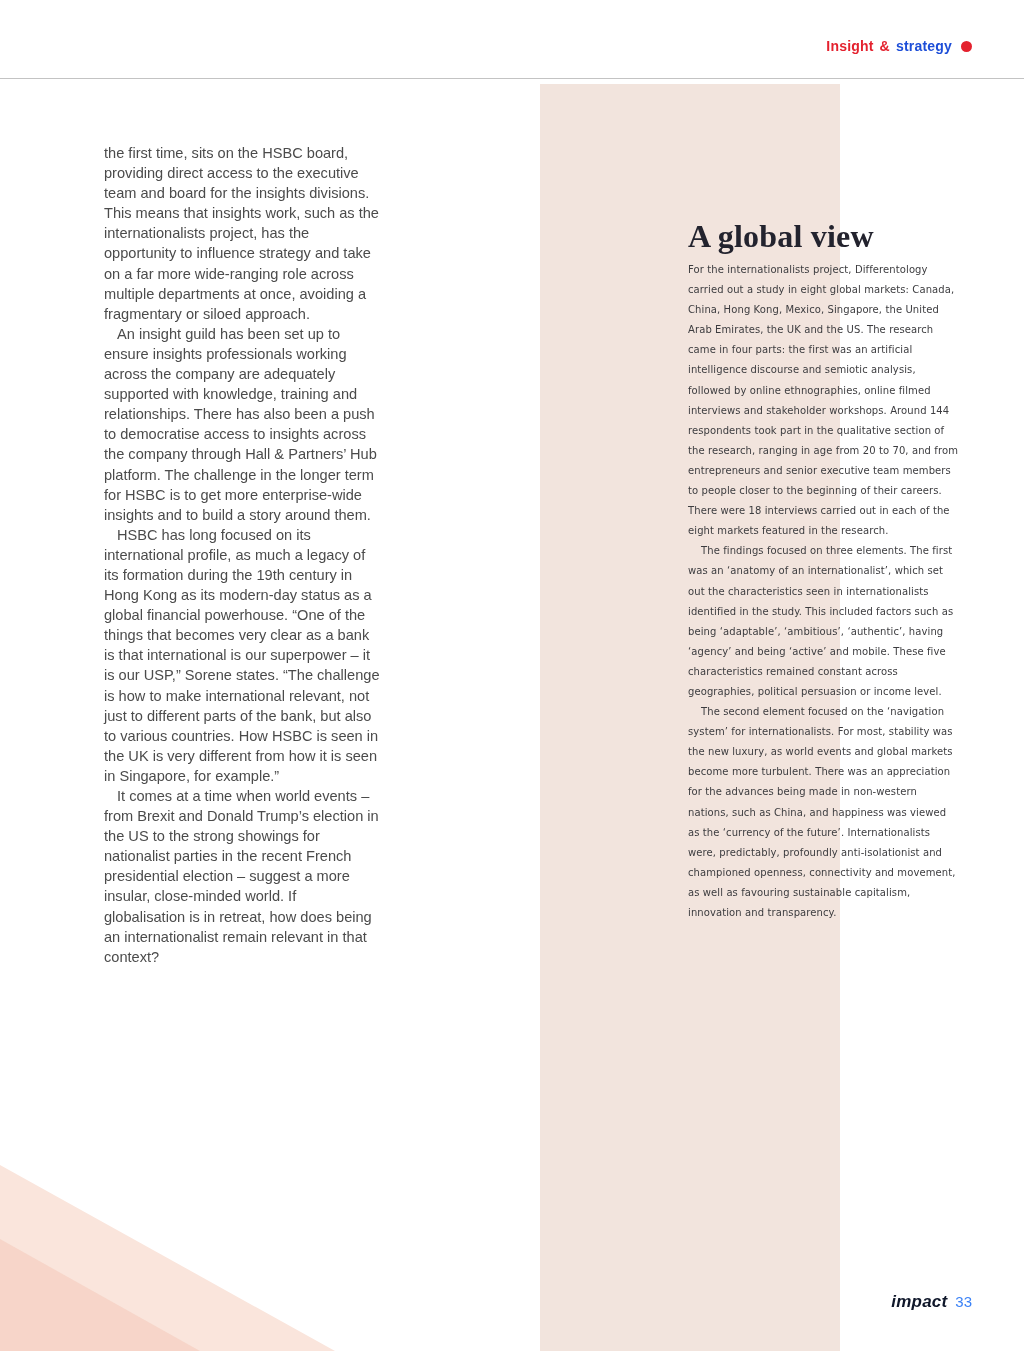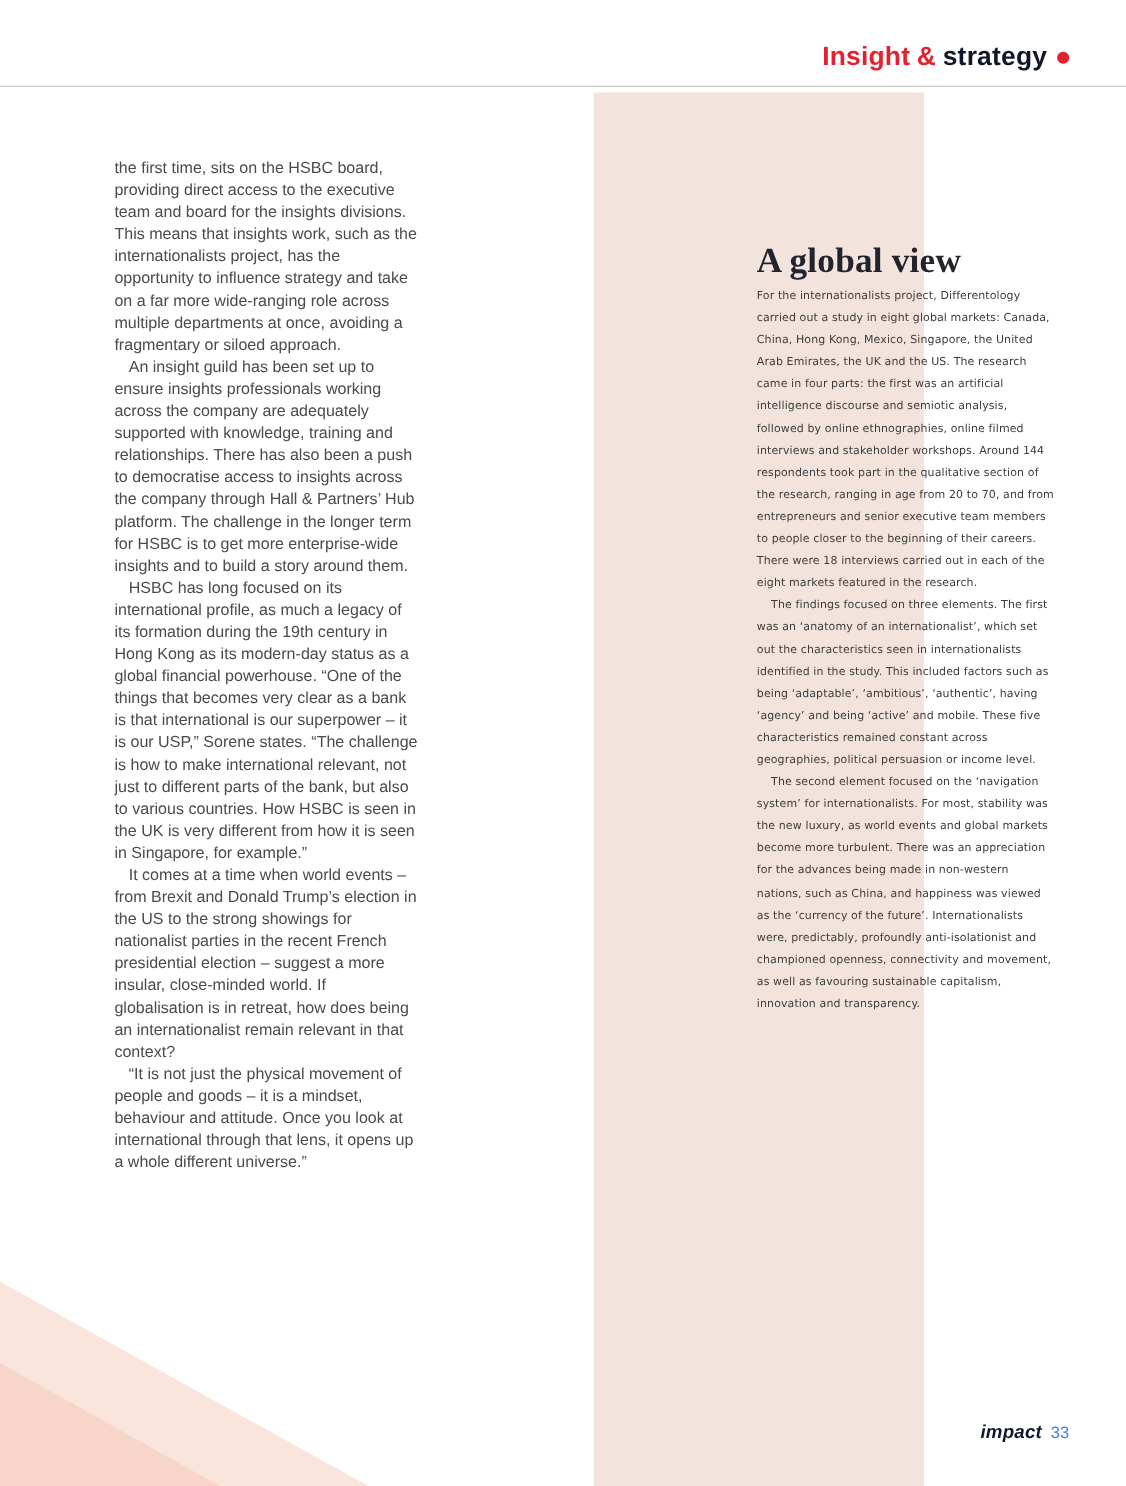--- a/index.html
+++ b/index.html
@@ -43,27 +43,27 @@
   }
 
   
   .header {
     position: absolute;
     top: 38px;
     right: 52px;
     display: flex;
     align-items: center;
     gap: 6px;
-    font-size: 24px;
+    font-size: 14px;
     font-weight: 700;
     letter-spacing: 0.2px;
   }
   .header .red-word { color: #e4212e; }
   .header .amp { color: #e4212e; font-weight: 700; }
-  .header .dark-word { color: #0f172a; }
+  .header .dark-word { color: #1d4ed8; }
   .header-dot {
     width: 11px; height: 11px;
     border-radius: 50%;
     background: #e4212e;
     margin-left: 3px;
   }
 
   .rule {
     position: absolute;
     top: 78px;
@@ -148,21 +148,20 @@
     <span class="header-dot"></span>
   </div>
 
   <div class="rule"></div>
 
   <div class="left-col">
     <p>the first time, sits on the HSBC board, providing direct access to the executive team and board for the insights divisions. This means that insights work, such as the internationalists project, has the opportunity to influence strategy and take on a far more wide-ranging role across multiple departments at once, avoiding a fragmentary or siloed approach.</p>
     <p class="indent">An insight guild has been set up to ensure insights professionals working across the company are adequately supported with knowledge, training and relationships. There has also been a push to democratise access to insights across the company through Hall &amp; Partners’ Hub platform. The challenge in the longer term for HSBC is to get more enterprise-wide insights and to build a story around them.</p>
     <p class="indent">HSBC has long focused on its international profile, as much a legacy of its formation during the 19th century in Hong Kong as its modern-day status as a global financial powerhouse. “One of the things that becomes very clear as a bank is that international is our superpower – it is our USP,” Sorene states. “The challenge is how to make international relevant, not just to different parts of the bank, but also to various countries. How HSBC is seen in the UK is very different from how it is seen in Singapore, for example.”</p>
     <p class="indent">It comes at a time when world events – from Brexit and Donald Trump’s election in the US to the strong showings for nationalist parties in the recent French presidential election – suggest a more insular, close-minded world. If globalisation is in retreat, how does being an internationalist remain relevant in that context?</p>
-    <p class="indent">“It is not just the physical movement of people and goods – it is a mindset, behaviour and attitude. Once you look at international through that lens, it opens up a whole different universe.”</p>
   </div>
 
   <div class="sidebar">
     <div class="sidebar-title">A global view</div>
     <div class="sidebar-body">
       <p>For the internationalists project, Differentology carried out a study in eight global markets: Canada, China, Hong Kong, Mexico, Singapore, the United Arab Emirates, the UK and the US. The research came in four parts: the first was an artificial intelligence discourse and semiotic analysis, followed by online ethnographies, online filmed interviews and stakeholder workshops. Around 144 respondents took part in the qualitative section of the research, ranging in age from 20 to 70, and from entrepreneurs and senior executive team members to people closer to the beginning of their careers. There were 18 interviews carried out in each of the eight markets featured in the research.</p>
       <p class="indent">The findings focused on three elements. The first was an ‘anatomy of an internationalist’, which set out the characteristics seen in internationalists identified in the study. This included factors such as being ‘adaptable’, ‘ambitious’, ‘authentic’, having ‘agency’ and being ‘active’ and mobile. These five characteristics remained constant across geographies, political persuasion or income level.</p>
       <p class="indent">The second element focused on the ‘navigation system’ for internationalists. For most, stability was the new luxury, as world events and global markets become more turbulent. There was an appreciation for the advances being made in non-western nations, such as China, and happiness was viewed as the ‘currency of the future’. Internationalists were, predictably, profoundly anti-isolationist and championed openness, connectivity and movement, as well as favouring sustainable capitalism, innovation and transparency.</p>
     </div>
   </div>

